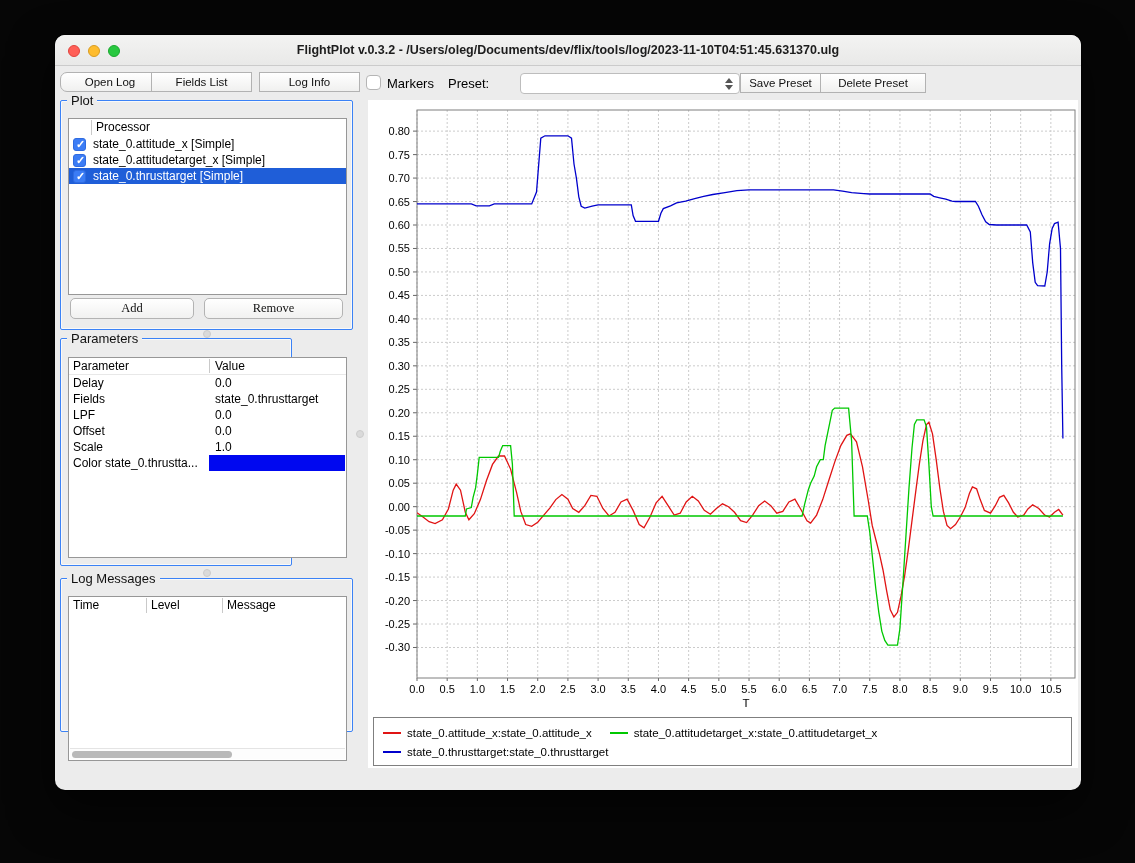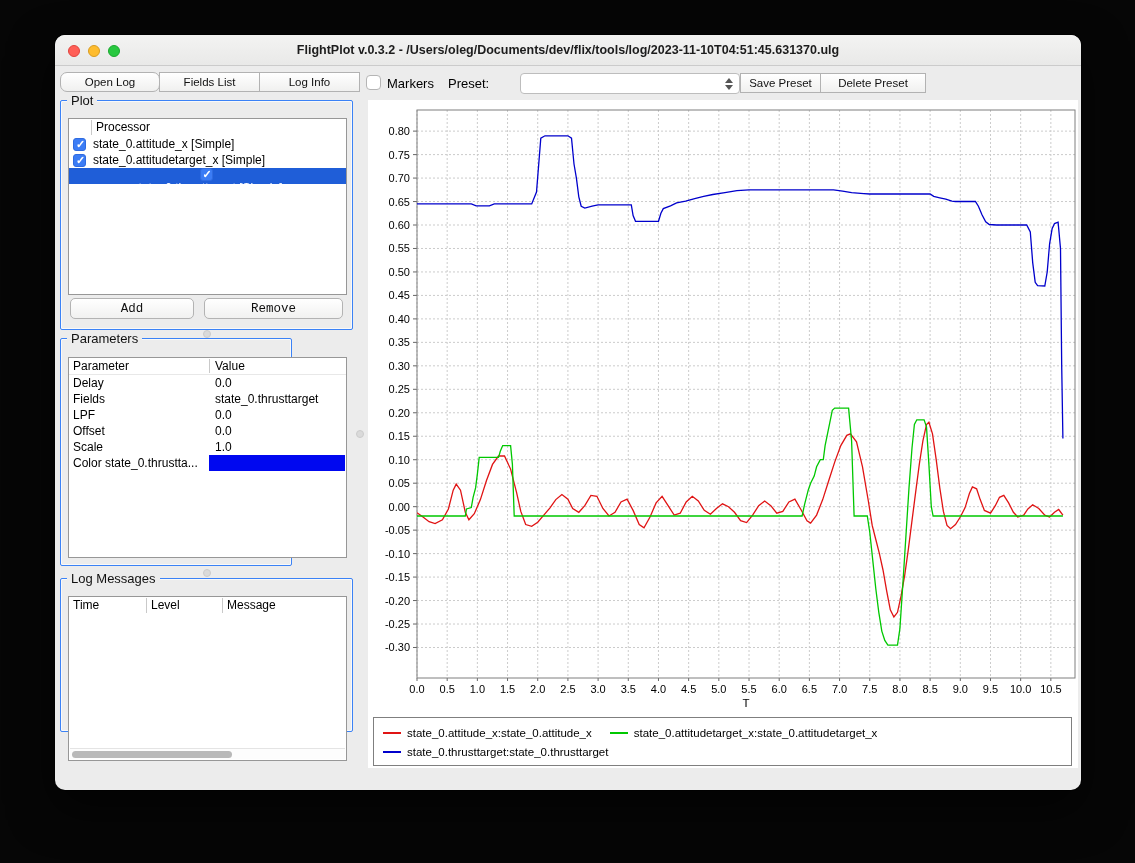--- a/index.html
+++ b/index.html
@@ -43,29 +43,29 @@
   .group-title { position:absolute; top:-8px; left:6px; background:#ececec; padding:0 4px;
                  font-size:13px; color:#111; }
 
   .whitebox { position:absolute; background:#fff; border:1px solid #979797; }
   .th-row { position:relative; height:17px; border-bottom:1px solid #e8e8e8; }
   .th { position:absolute; top:1px; font-size:12px; color:#000; }
   .vdiv { position:absolute; top:1px; bottom:1px; width:1px; background:#c9c9c9; }
 
   
   .plot-row { position:relative; height:16px; font-size:12px; color:#000; display:flex; align-items:center; }
-  .plot-row.selected { background:#1f5ed8; color:#fff;flex-direction:column; }
+  .plot-row.selected { background:#1f5ed8; color:#fff; }
   .cb { width:13px; height:13px; margin-left:4px; margin-right:7px; border-radius:3px;
         background:#fff; border:1px solid #b5b5b5; flex:0 0 auto; position:relative; }
   .cb.checked { background:#3b7cf5; border-color:#2f6be0; }
   .cb.checked::after { content:"✓"; position:absolute; left:2px; top:-1px; color:#fff; font-size:11px; font-weight:700; }
 
   .push-btn { position:absolute; height:21px; background:linear-gradient(#ffffff,#f1f1f0);
               border:1px solid #b3b3b3; border-radius:5px; font-size:12.5px; color:#111;
-              font-family:Liberation Mono, monospace; }
+              font-family:Liberation Serif, serif; }
 
   
   .param-row { position:relative; height:16px; font-size:12px; color:#000; }
   .pcell { position:absolute; top:1px; left:4px; white-space:nowrap; }
   .vcell { position:absolute; top:1px; left:146px; white-space:nowrap; }
   .swatch { position:absolute; left:140px; right:1px; top:0; bottom:0; }
 
   .dot { position:absolute; width:8px; height:8px; border-radius:50%; background:#dadada; border:1px solid #cccccc; }
 
   
@@ -90,21 +90,21 @@
   <div class="titlebar">
     <div class="traffic">
       <span class="tl red"></span>
       <span class="tl yellow"></span>
       <span class="tl green"></span>
     </div>
     <div class="title">FlightPlot v.0.3.2 - /Users/oleg/Documents/dev/flix/tools/log/2023-11-10T04:51:45.631370.ulg</div>
   </div>
 
   <button class="tb-btn" style="left:5px;top:37px;width:100px;border-radius:7px;">Open Log</button>
-  <button class="tb-btn" style="left:104px;top:37px;width:101px;">Fields List</button>
+  <button class="tb-btn" style="left:96px;top:37px;width:101px;">Fields List</button>
   <button class="tb-btn" style="left:204px;top:37px;width:101px;">Log Info</button>
 
   <span class="mac-checkbox"></span>
   <span class="tb-label" style="left:332px;top:41px;">Markers</span>
   <span class="tb-label" style="left:393px;top:41px;">Preset:</span>
 
   <div class="combo">
     <span class="combo-value"></span>
     <span class="combo-stepper">
       <span class="arr-up"></span>

